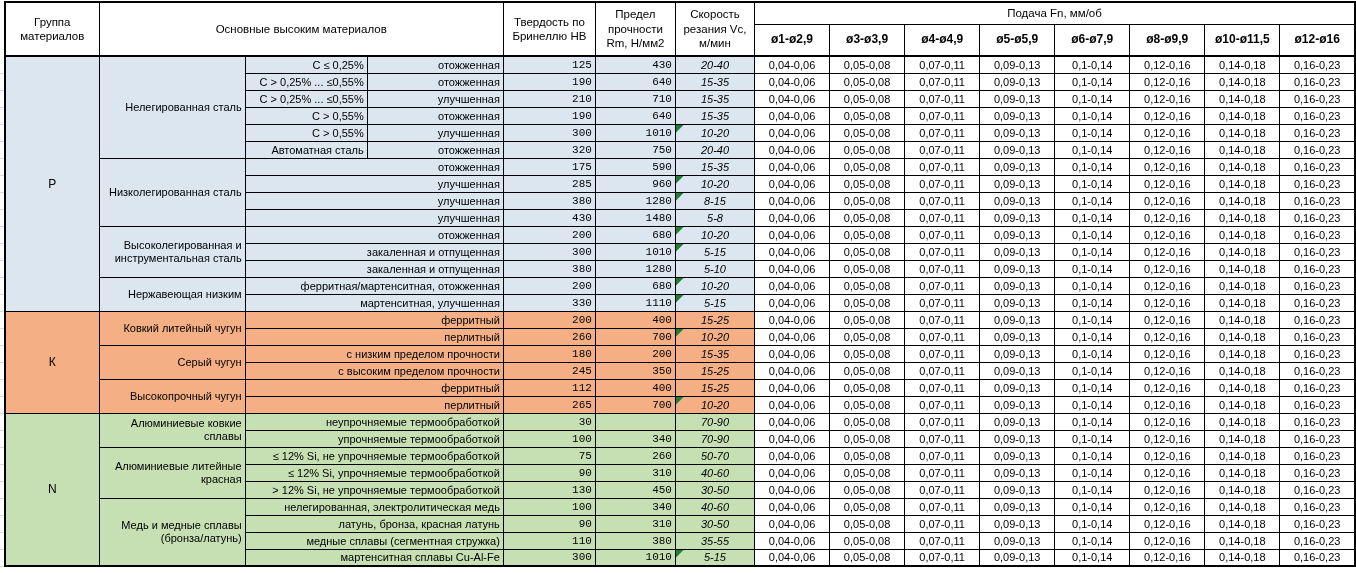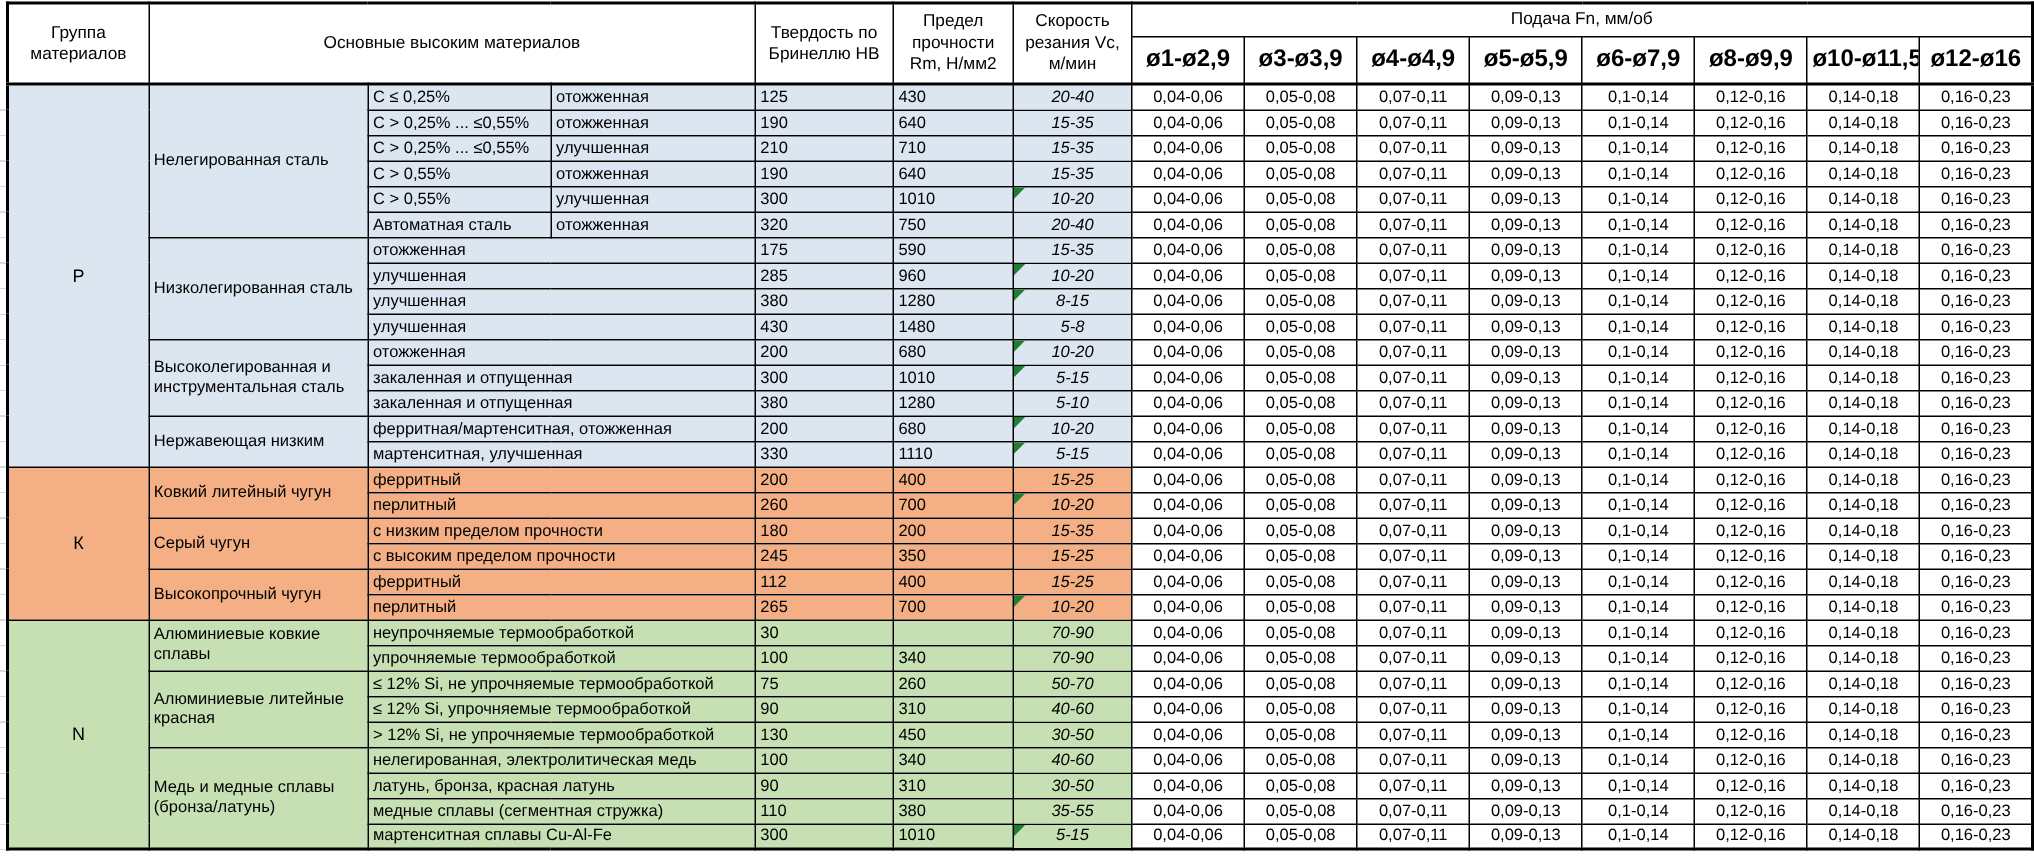--- a/index.html
+++ b/index.html
@@ -9,28 +9,28 @@
           background:repeating-linear-gradient(to bottom,#ffffff 0 16px,#dadada 16px 17px);}
   table{border-collapse:collapse;table-layout:fixed;margin-left:4px;margin-top:1px;
         width:1352px;border:2px solid #000;}
   col.cA{width:94px;}col.cB{width:146px;}col.cC{width:122px;}col.cD{width:136px;}
   col.cE{width:92px;}col.cF{width:80px;}col.cG{width:79px;}col.cFeed{width:75px;}
   th,td{border:1px solid #000;padding:0 3px;overflow:hidden;color:#000;}
   thead th{font-weight:normal;font-size:11.5px;line-height:1.25;background:#fff;
            text-align:center;vertical-align:middle;white-space:normal;}
   thead tr.r1{height:22px;}
   thead tr.r2{height:32px;}
-  thead th.diam{font-weight:bold;font-size:16px;white-space:nowrap;}
+  thead th.diam{font-weight:bold;font-size:12px;white-space:nowrap;}
   thead{border-bottom:2px solid #000;}
   tbody tr{height:17px;}
   tbody td{font-size:11px;white-space:nowrap;vertical-align:middle;}
   td.group-cell{text-align:center;font-size:12px;}
-  td.family-cell{text-align:left;white-space:normal;line-height:1.15;}
-  td.detail-cell{text-align:left;}
-  td.num-cell{text-align:left;}
+  td.family-cell{text-align:right;white-space:normal;line-height:1.15;}
+  td.detail-cell{text-align:right;}
+  td.num-cell{text-align:right;font-family:Liberation Mono, monospace;}
   td.vc-cell{text-align:center;position:relative;font-style:italic;}
   td.feed-cell{text-align:center;background:#fff;}
   .sec-P{background:var(--col-p);}
   .sec-K{background:var(--col-k);}
   .sec-N{background:var(--col-n);}
   .marker{position:absolute;top:0;left:0;width:8px;height:8px;
           clip-path:polygon(0 0,100% 0,0 100%);background:var(--col-marker);}
 </style>
 </head>
 <body>

